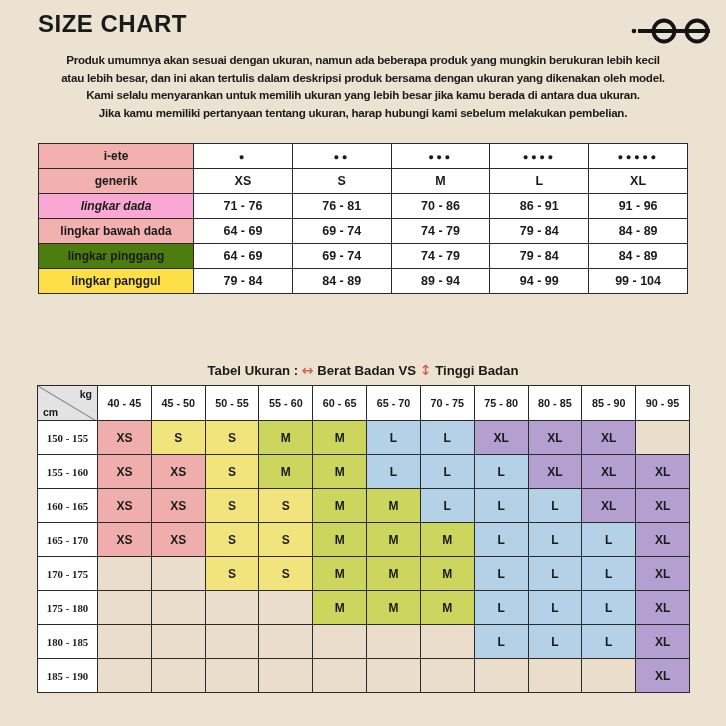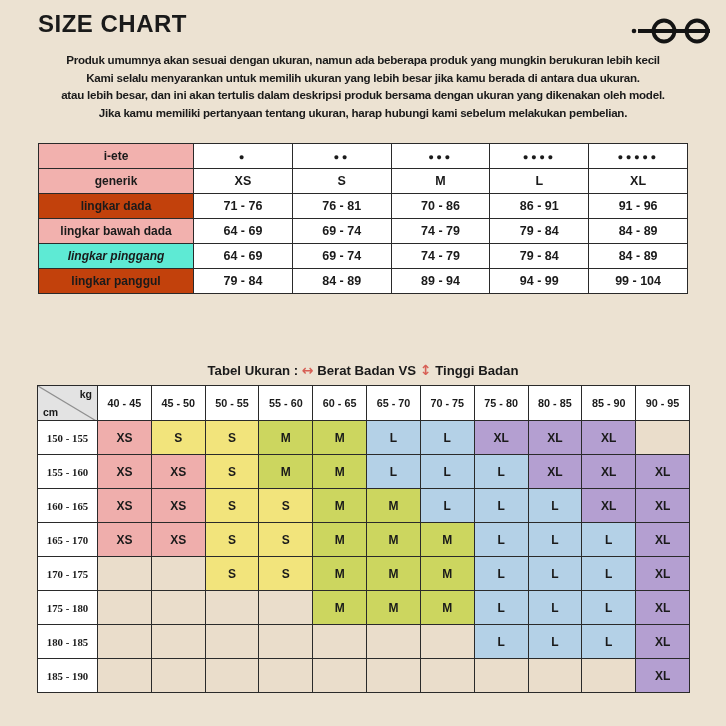--- a/index.html
+++ b/index.html
@@ -64,22 +64,22 @@
     <svg width="82" height="28" viewBox="0 0 82 28">
       <circle cx="3" cy="14" r="2.3" fill="#141414"></circle>
       <line x1="7" y1="14" x2="79" y2="14" stroke="#141414" stroke-width="3.8"></line>
       <circle cx="33" cy="14" r="10.5" fill="none" stroke="#141414" stroke-width="3.8"></circle>
       <circle cx="66" cy="14" r="10.5" fill="none" stroke="#141414" stroke-width="3.8"></circle>
     </svg>
   </div>
 
   <div class="intro">
     <div>Produk umumnya akan sesuai dengan ukuran, namun ada beberapa produk yang mungkin berukuran lebih kecil</div>
+    <div>atau lebih besar, dan ini akan tertulis dalam deskripsi produk bersama dengan ukuran yang dikenakan oleh model.</div>
     <div>Kami selalu menyarankan untuk memilih ukuran yang lebih besar jika kamu berada di antara dua ukuran.</div>
-    <div>atau lebih besar, dan ini akan tertulis dalam deskripsi produk bersama dengan ukuran yang dikenakan oleh model.</div>
     <div>Jika kamu memiliki pertanyaan tentang ukuran, harap hubungi kami sebelum melakukan pembelian.</div>
   </div>
 
 
   <table id="t1">
     <colgroup>
       <col style="width:155px">
         <col>
         <col>
         <col>
@@ -97,45 +97,45 @@
         </tr>
         <tr>
           <td class="lbl" style="background: rgb(242, 177, 174); margin-left: 32px;">generik</td>
           <td>XS</td>
           <td>S</td>
           <td>M</td>
           <td>L</td>
           <td>XL</td>
         </tr>
         <tr>
-          <td class="lbl" style="background: #c2410c;">lingkar dada</td>
+          <td class="lbl" style="background: #f9a8d4; font-style: italic;">lingkar dada</td>
           <td>71 - 76</td>
           <td>76 - 81</td>
           <td>70 - 86</td>
           <td>86 - 91</td>
           <td>91 - 96</td>
         </tr>
         <tr>
           <td class="lbl" style="background: rgb(242, 177, 174);">lingkar bawah dada</td>
           <td>64 - 69</td>
           <td>69 - 74</td>
           <td>74 - 79</td>
           <td>79 - 84</td>
           <td>84 - 89</td>
         </tr>
         <tr>
-          <td class="lbl" style="background: #5eead4; font-style: italic;">lingkar pinggang</td>
+          <td class="lbl" style="background: #4d7c0f;">lingkar pinggang</td>
           <td>64 - 69</td>
           <td>69 - 74</td>
           <td>74 - 79</td>
           <td>79 - 84</td>
           <td>84 - 89</td>
         </tr>
         <tr>
-          <td class="lbl" style="background: #c2410c;">lingkar panggul</td>
+          <td class="lbl" style="background: #fde047;">lingkar panggul</td>
           <td>79 - 84</td>
           <td>84 - 89</td>
           <td>89 - 94</td>
           <td>94 - 99</td>
           <td>99 - 104</td>
         </tr>
       </tbody>
   </table>
 
   <div class="sec-heading h2">

